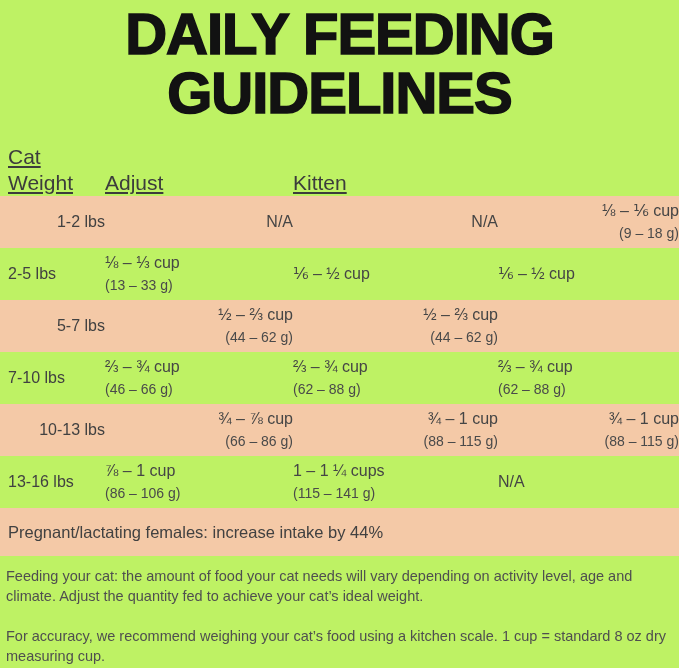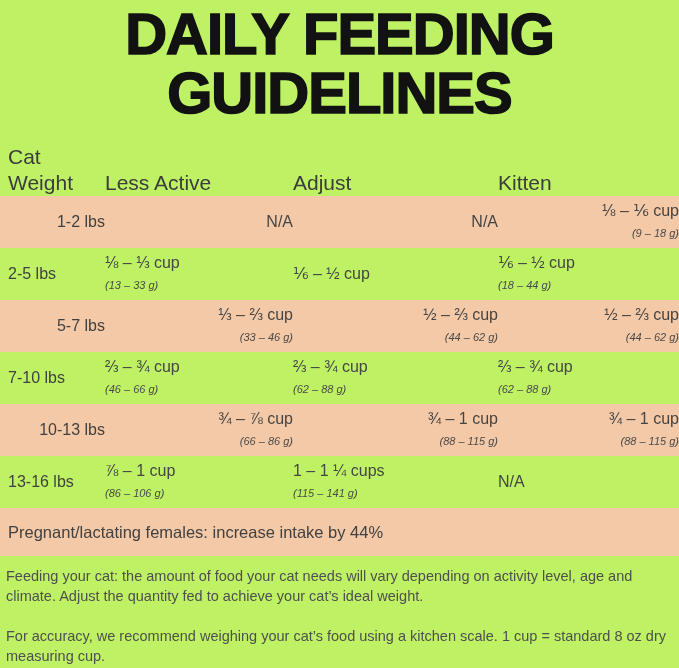--- a/index.html
+++ b/index.html
@@ -10,32 +10,32 @@
     color:#4a4a4a; overflow:hidden;
   }
   .title {
     padding-top:4px; text-align:center; color:#121212;
     font-size:58px; line-height:59px; font-weight:bold;
     letter-spacing:-1px; -webkit-text-stroke:1.6px #121212;
   }
   .table-header {
     display:grid; grid-template-columns:97px 188px 205px auto;
     padding-left:8px; margin-top:22px; align-items:end;
-    font-size:21px; line-height:26px; color:#3c3c3c;
+    font-size:21px; line-height:26px; color:#3c3c3c;text-decoration:underline;
   }
   .hdr-col1 { display:flex; flex-direction:column; }
   .grid-row {
     display:grid; grid-template-columns:97px 188px 205px auto;
     padding-left:8px; min-height:52px; align-items:center;
   }
   .grid-row.shaded { background:#f4c9a7;text-align:right; }
   .weight-cell { font-size:16px; color:#414141; }
   .value-cell { display:flex; flex-direction:column; justify-content:center; }
   .cups { font-size:16px; line-height:22px; color:#454545; }
-  .grams { font-size:11px; line-height:22px; font-style:italic; color:#4a4a4a; }
+  .grams { font-size:14px; line-height:22px; color:#4a4a4a; }
   .banner {
     background:#f4c9a7; min-height:48px; display:flex; align-items:center;
     padding-left:8px; font-size:16.5px; color:#414141;
   }
   .notes { padding:10px 8px 0 6px; }
   .note { font-size:14.5px; line-height:20px; color:#4f4f4f; max-width:665px; }
   .note + .note { margin-top:20px; }
 </style>
 </head>
 <body>
@@ -45,21 +45,20 @@
   <div class="title">
     <div>DAILY FEEDING</div>
     <div>GUIDELINES</div>
   </div>
 
   <div class="table-header">
     <div class="hdr-col1">
       <span>Cat</span>
       <span>Weight</span>
     </div>
-    <div>Less Active</div>
     <div>Adjust</div>
     <div>Kitten</div>
   </div>
 
   <div class="grid-row shaded">
     <div class="weight-cell">1-2 lbs</div>
     <div class="value-cell">
       <span class="cups">N/A</span>
 
     </div>
@@ -77,30 +76,25 @@
     <div class="weight-cell">2-5 lbs</div>
     <div class="value-cell">
       <span class="cups">⅛ – ⅓ cup</span>
       <span class="grams">(13 – 33 g)</span>
     </div>
     <div class="value-cell">
       <span class="cups">⅙ – ½ cup</span>
     </div>
     <div class="value-cell">
       <span class="cups">⅙ – ½ cup</span>
-      <span class="grams">(18 – 44 g)</span>
     </div>
   </div>
 
   <div class="grid-row shaded">
     <div class="weight-cell">5-7 lbs</div>
-    <div class="value-cell">
-      <span class="cups">⅓ – ⅔ cup</span>
-      <span class="grams">(33 – 46 g)</span>
-    </div>
     <div class="value-cell">
       <span class="cups">½ – ⅔ cup</span>
       <span class="grams">(44 – 62 g)</span>
     </div>
     <div class="value-cell">
       <span class="cups">½ – ⅔ cup</span>
       <span class="grams">(44 – 62 g)</span>
     </div>
   </div>
 

